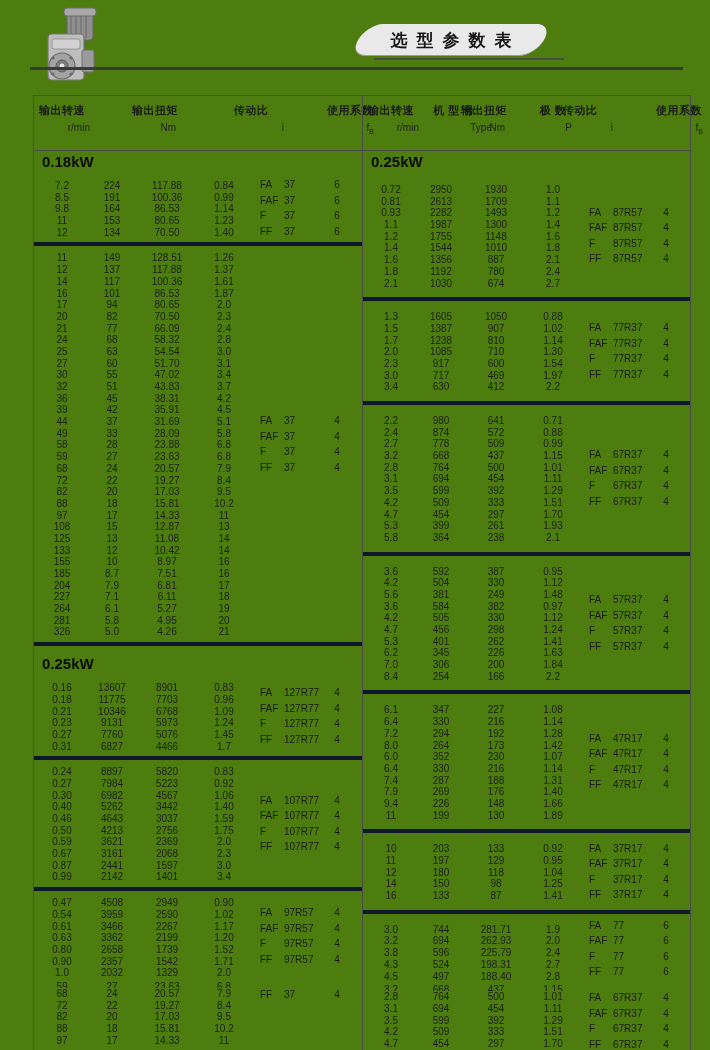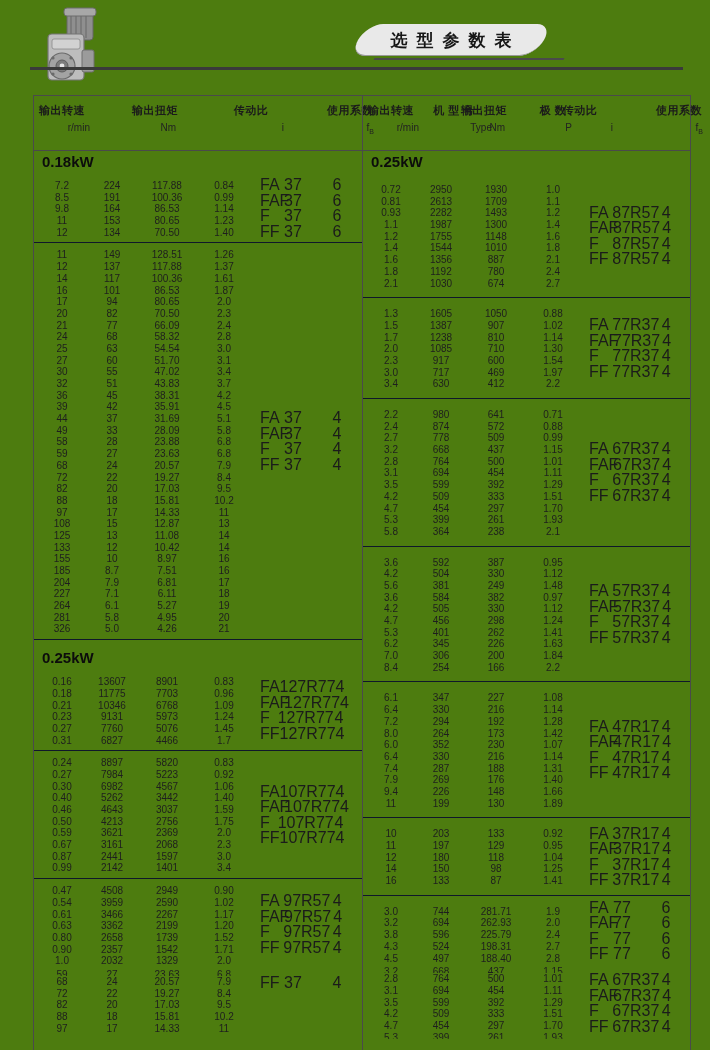--- a/index.html
+++ b/index.html
@@ -25,35 +25,35 @@
   .hrow{display:grid;grid-template-columns:56px 44px 66px 48px 76px 38px;padding-top:7px;gap:42px;}
   .hcell{text-align:center;white-space:nowrap;}
   .h-zh{font-weight:bold;font-size:11px;letter-spacing:0.5px;color:#1b1b1b;}
   .h-sub{font-size:10px;margin-top:4px;color:#222;text-align:right;}
   .h-sub sub{font-size:7px;}
   
   .col{position:absolute;top:48px;bottom:0;overflow:hidden;}
   .col[data-column="left"]{left:0;width:328px;}
   .col[data-column="right"]{left:329px;width:327px;}
   .kw{margin:6px 0 0 8px;height:24px;line-height:24px;font-weight:bold;font-size:15px;color:#0c0c0c;}
-  .block{position:relative;border-bottom:1px solid #0f172a;}
+  .block{position:relative;border-bottom:4px solid #0f172a;}
   .col[data-column="left"]  .block{padding:6px 0 4px;}
   .col[data-column="right"] .block{padding:10px 0 8px;}
   .block.nosep{border-bottom:none;}
   .col[data-column="left"]  .block.nosep{padding-bottom:2px;}
   .col[data-column="right"] .block.nosep{padding-bottom:2px;}
   .block.seam{padding-top:0 !important;}
   .row{display:grid;grid-template-columns:56px 44px 66px 48px;height:11.7px;line-height:11.7px;
        font-size:10px;color:#1e1e1e;}
   .cell{text-align:center;white-space:nowrap;}
   .cutrow{height:7px;overflow:hidden;}
   .types{position:absolute;left:226px;top:0;bottom:0;width:84px;display:flex;
          flex-direction:column;justify-content:center;}
   .types.types-top{justify-content:flex-start;padding-top:6px;}
-  .type-line{display:flex;height:15.5px;line-height:15.5px;font-size:16px;color:#1b1b1b;white-space:nowrap;}
+  .type-line{display:flex;height:15.5px;line-height:15.5px;font-size:10px;color:#1b1b1b;white-space:nowrap;}
   .tprefix{width:24px;}
   .tmodel{flex:1;}
   .tpole{width:14px;text-align:center;}
 </style>
 </head>
 <body>
 
 <div class="page">
 
   <svg class="photo" viewBox="0 0 62 84">

